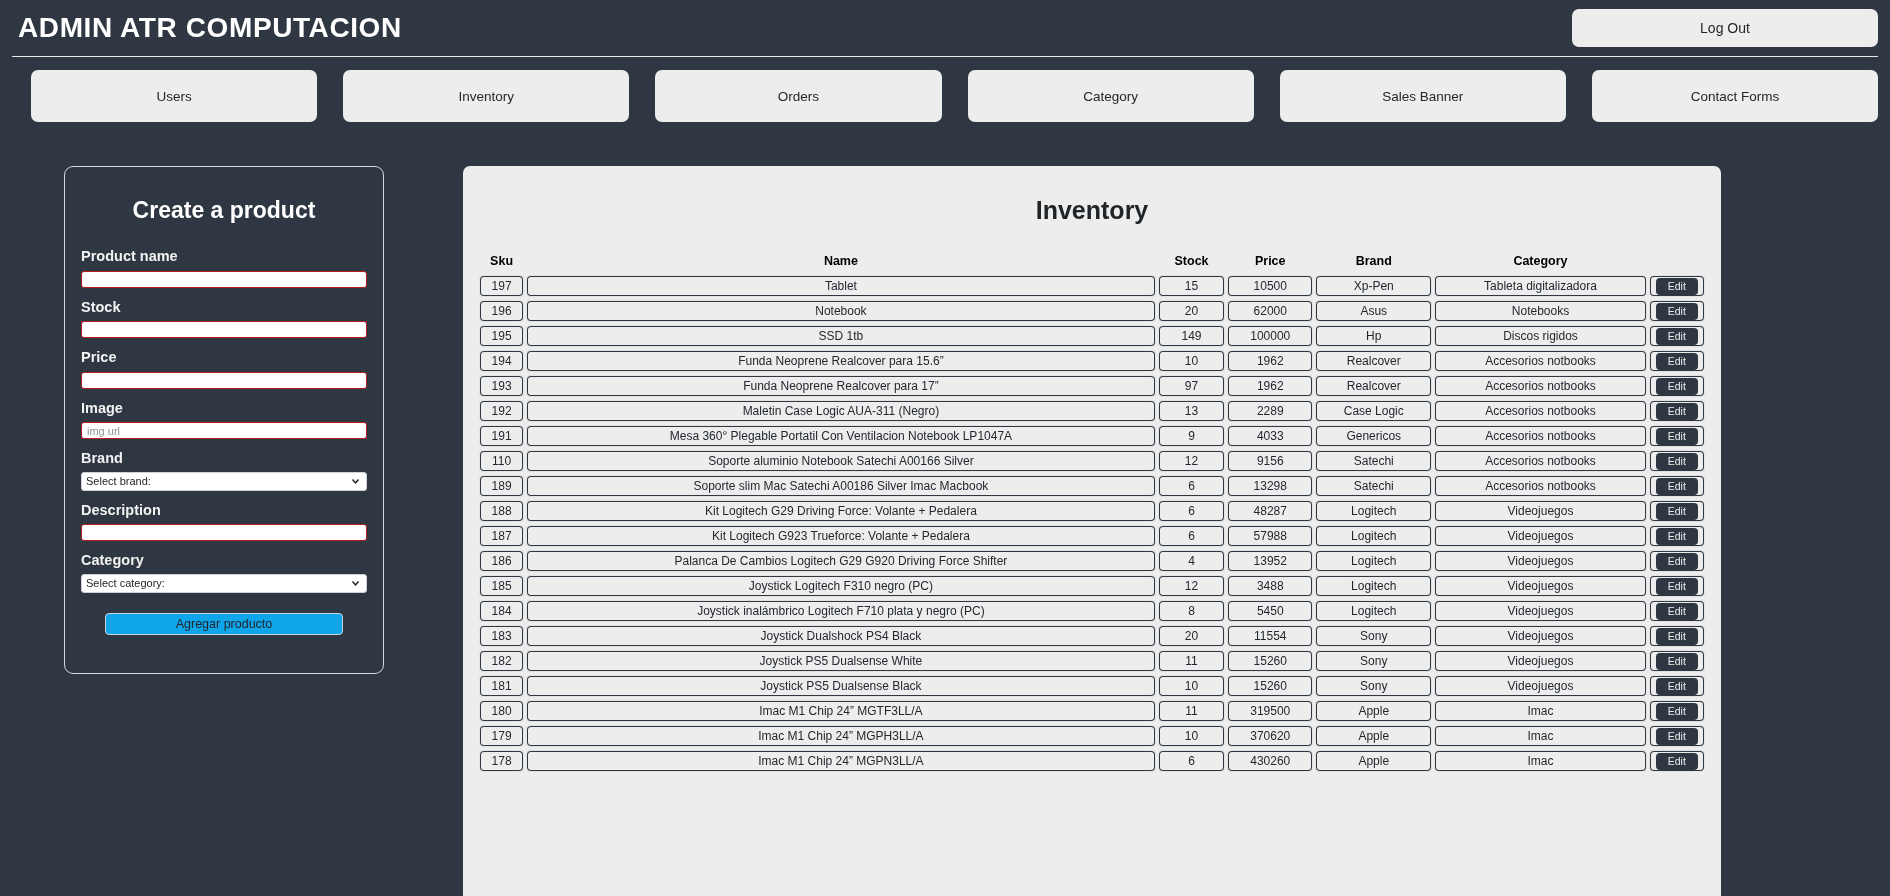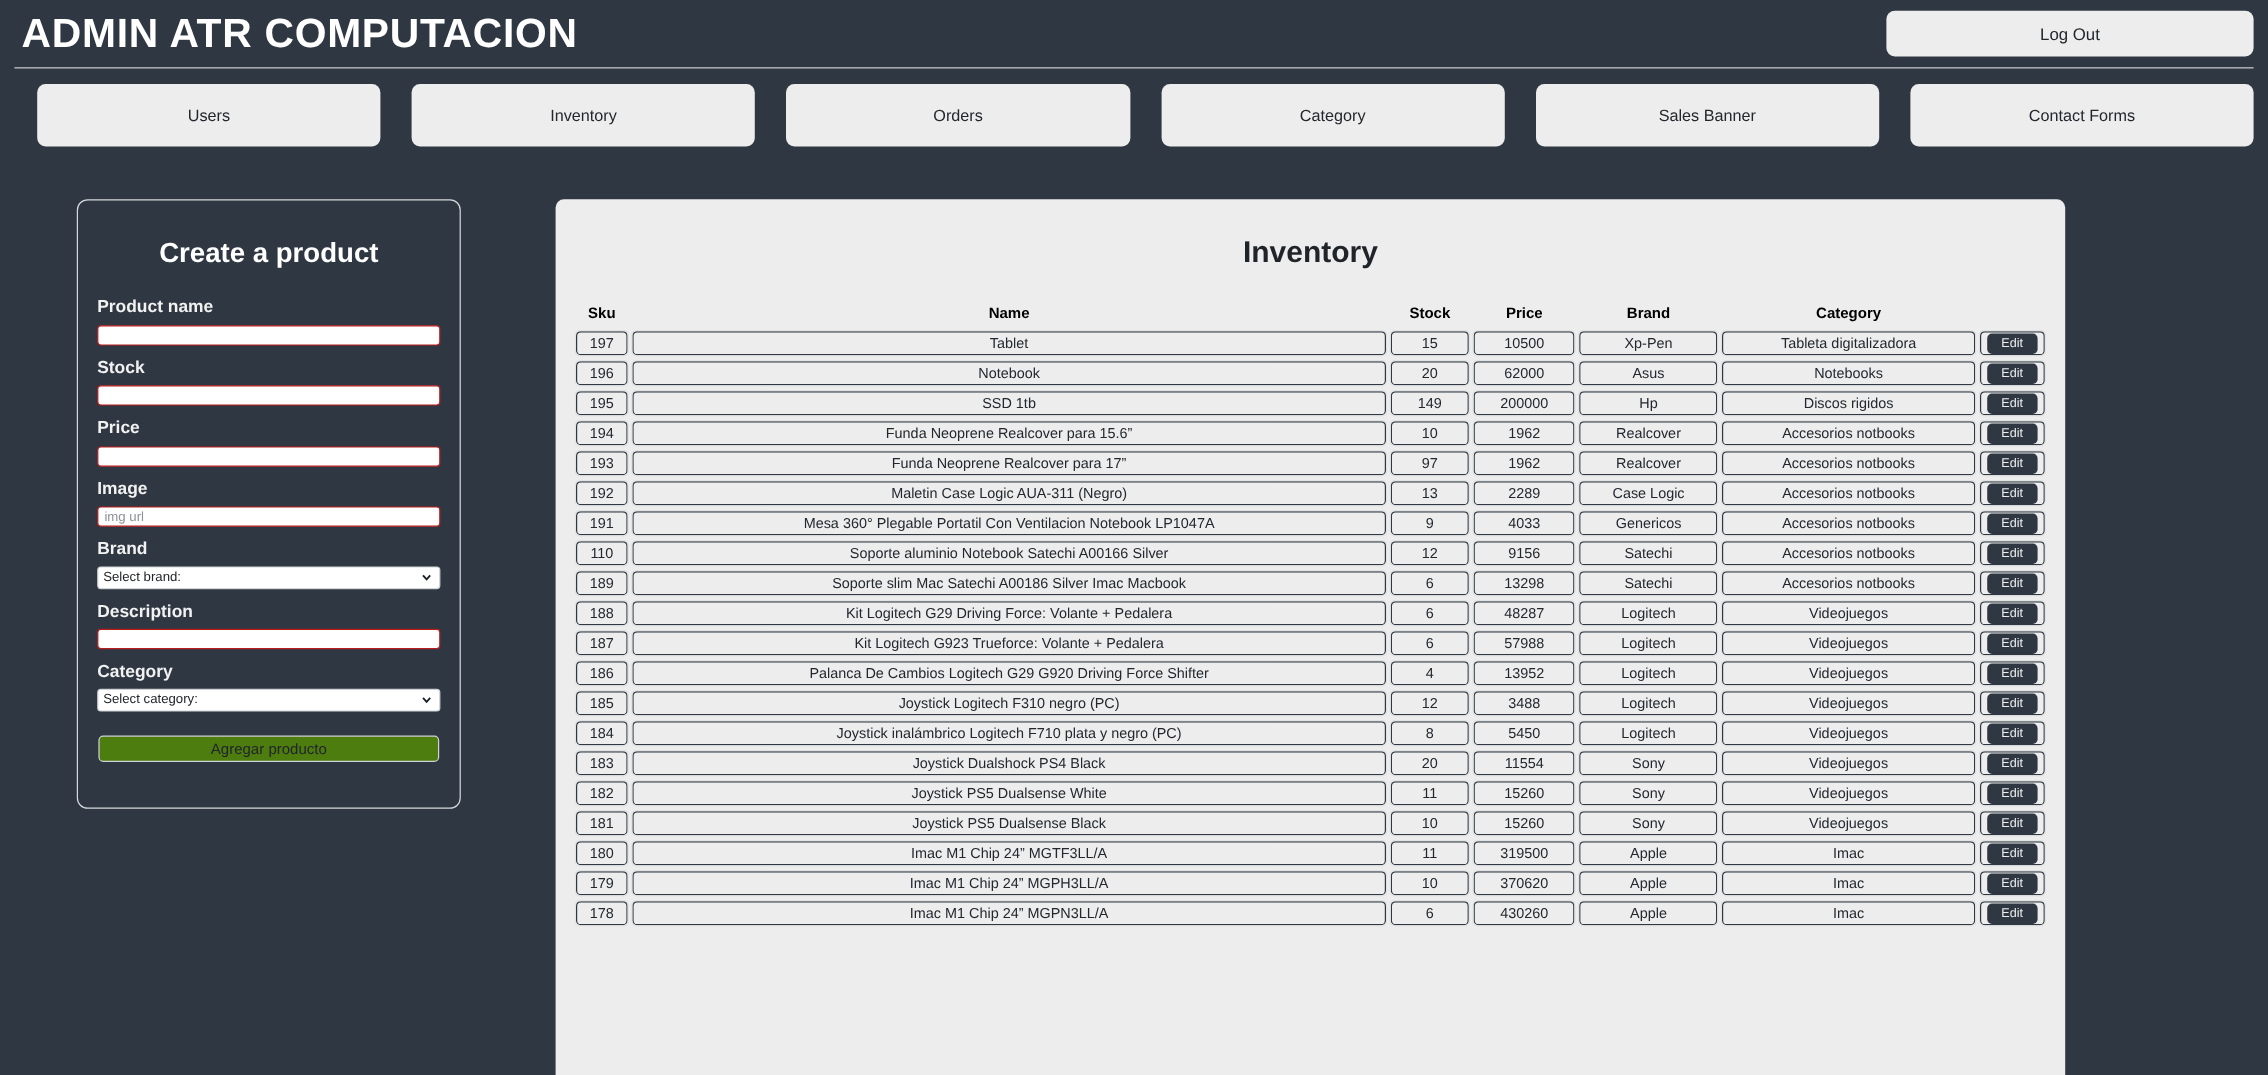--- a/index.html
+++ b/index.html
@@ -18,21 +18,21 @@
   .topbar {
     position: relative;
     height: 56px;
     padding: 0 0 0 18px;
     display: flex;
     align-items: center;
     background: #2f3842;
   }
   .brand {
     color: #ffffff;
-    font-size: 34px;
+    font-size: 28px;
     font-weight: 700;
     letter-spacing: 0.6px;
     white-space: nowrap;
   }
   .logout-btn {
     position: absolute;
     right: 12px;
     top: 9px;
     width: 306px;
     height: 38px;
@@ -141,25 +141,25 @@
     top: 50%;
     transform: translateY(-50%);
     pointer-events: none;
     width: 9px;
     height: 9px;
     color: #1c2126;
   }
   .submit-btn {
     display: block;
     margin: 20px auto 20px auto;
-    width: 284px;
+    width: 238px;
     height: 22px;
     border: 1px solid #d0d3d6;
     border-radius: 4px;
-    background: #4d7c0f;
+    background: #0ea5e9;
     color: #22262b;
     font-family: "Liberation Sans", sans-serif;
     font-size: 12.5px;
     cursor: pointer;
   }
 
   
   .inv-panel {
     margin-left: 79px;
     width: 1258px;
@@ -314,21 +314,21 @@
             <td class="cell-stock">20</td>
             <td class="cell-price">62000</td>
             <td class="cell-brand">Asus</td>
             <td class="cell-category">Notebooks</td>
             <td class="cell-edit"><button class="edit-btn">Edit</button></td>
           </tr>
           <tr>
             <td class="cell-sku">195</td>
             <td class="cell-name">SSD 1tb</td>
             <td class="cell-stock">149</td>
-            <td class="cell-price">200000</td>
+            <td class="cell-price">100000</td>
             <td class="cell-brand">Hp</td>
             <td class="cell-category">Discos rigidos</td>
             <td class="cell-edit"><button class="edit-btn">Edit</button></td>
           </tr>
           <tr>
             <td class="cell-sku">194</td>
             <td class="cell-name">Funda Neoprene Realcover para 15.6”</td>
             <td class="cell-stock">10</td>
             <td class="cell-price">1962</td>
             <td class="cell-brand">Realcover</td>

